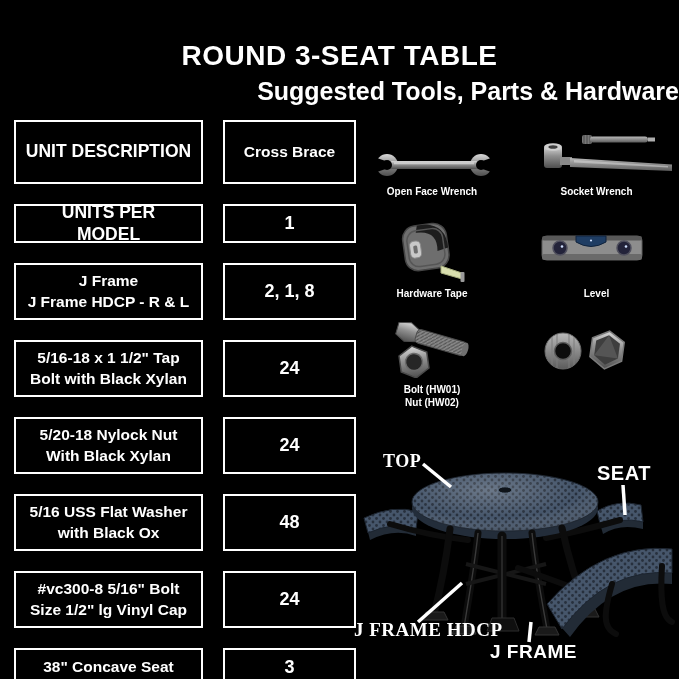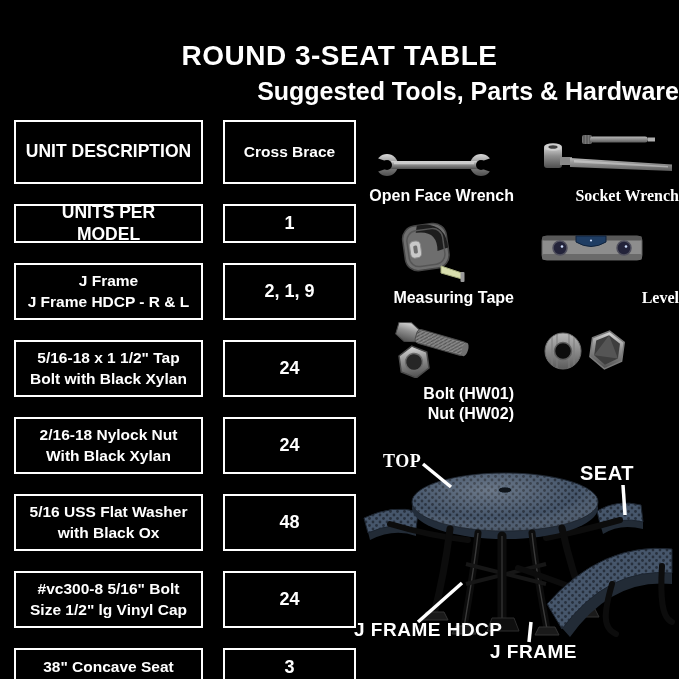--- a/index.html
+++ b/index.html
@@ -17,32 +17,32 @@
          gap:20px;}
   .cell{border:2px solid #fff;box-sizing:border-box;background:#000;
         display:flex;align-items:center;justify-content:center;text-align:center;
         white-space:pre-line;padding:0 3px;font-size:15.5px;line-height:1.3;}
   .cell.head{font-size:17.5px;line-height:1.25;}
   .cell.units{font-size:18px;}
 
   
   .tools{position:absolute;left:350px;top:118px;width:329px;height:318px;}
   .tool-icon{position:absolute;}
-  .tool-label{position:absolute;text-align:right;font-size:16px;line-height:1.28;
+  .tool-label{position:absolute;text-align:center;font-size:10px;line-height:1.28;
         white-space:pre-line;}
   .lab-a{left:0;width:164px;}
-  .lab-b{left:164px;width:165px;font-family:Liberation Serif, serif;}
+  .lab-b{left:164px;width:165px;}
 
   
   .diagram{position:absolute;left:350px;top:436px;width:329px;height:243px;}
   .diagram svg{position:absolute;left:0;top:0;}
   .dlabel{position:absolute;color:#fff;font-weight:700;letter-spacing:.5px;}
   .dlabel.top{left:33px;top:15px;font-size:18px;font-family:Liberation Serif, serif;}
-  .dlabel.seat{left:230px;top:26px;font-size:20px;}
-  .dlabel.hdcp{left:4px;top:183px;font-size:19px;}
+  .dlabel.seat{left:247px;top:26px;font-size:20px;}
+  .dlabel.hdcp{left:4px;top:183px;font-size:19px;font-family:Liberation Serif, serif;}
   .dlabel.jframe{left:140px;top:205px;font-size:19px;}
 </style>
 </head>
 <body>
 
 <div class="page">
 
   <div class="title">ROUND 3-SEAT TABLE</div>
   <div class="subtitle">Suggested Tools, Parts &amp; Hardware</div>
 
@@ -77,27 +77,27 @@
   <div class="parts-table">
     <div class="cell head">UNIT DESCRIPTION</div>
     <div class="cell desc">Cross Brace</div>
 
     <div class="cell head">UNITS PER
 MODEL</div>
     <div class="cell units">1</div>
 
     <div class="cell desc">J Frame
 J Frame HDCP - R &amp; L</div>
-    <div class="cell units">2, 1, 9</div>
+    <div class="cell units">2, 1, 8</div>
 
     <div class="cell desc">5/16-18 x 1 1/2" Tap
 Bolt with Black Xylan</div>
     <div class="cell units">24</div>
 
-    <div class="cell desc">2/16-18 Nylock Nut
+    <div class="cell desc">5/20-18 Nylock Nut
 With Black Xylan</div>
     <div class="cell units">24</div>
 
     <div class="cell desc">5/16 USS Flat Washer
 with Black Ox</div>
     <div class="cell units">48</div>
 
     <div class="cell desc">#vc300-8 5/16" Bolt
 Size 1/2" lg Vinyl Cap</div>
     <div class="cell units">24</div>
@@ -177,21 +177,21 @@
       <circle cx="21" cy="25" r="8.5" fill="#0c0c0c" stroke="#5e5e5e" stroke-width="1.5"></circle>
       <g transform="rotate(8 65 24)">
         <polygon points="65,5 81,14 81,33 65,43 49,33 49,14" fill="url(#metalV)" stroke="#7a7a7a" stroke-width="1.5"></polygon>
         <polygon points="65,9 77,16 77,31 65,39 53,31 53,16" fill="#3e3e3e"></polygon>
         <path d="M65,9 L53,31 L77,31 Z" fill="#ffffff" opacity=".12"></path>
       </g>
     </svg>
 
     <div class="tool-label lab-a" style="top:68px">Open Face Wrench</div>
     <div class="tool-label lab-b" style="top:68px">Socket Wrench</div>
-    <div class="tool-label lab-a" style="top:170px">Measuring Tape</div>
+    <div class="tool-label lab-a" style="top:170px">Hardware Tape</div>
     <div class="tool-label lab-b" style="top:170px">Level</div>
     <div class="tool-label lab-a" style="top:266px">Bolt (HW01)
 Nut (HW02)</div>
   </div>
 
   <div class="diagram">
     <svg width="329" height="243" viewBox="0 0 329 243">
 
       <path d="M18,96 Q44,84 66,92 L66,100 Q44,92 20,104 Z" fill="#222b36"></path>
       <path d="M14,82 Q44,68 68,76 L66,93 Q44,85 18,97 Z" fill="url(#perf)" stroke="#1c242f"></path>

